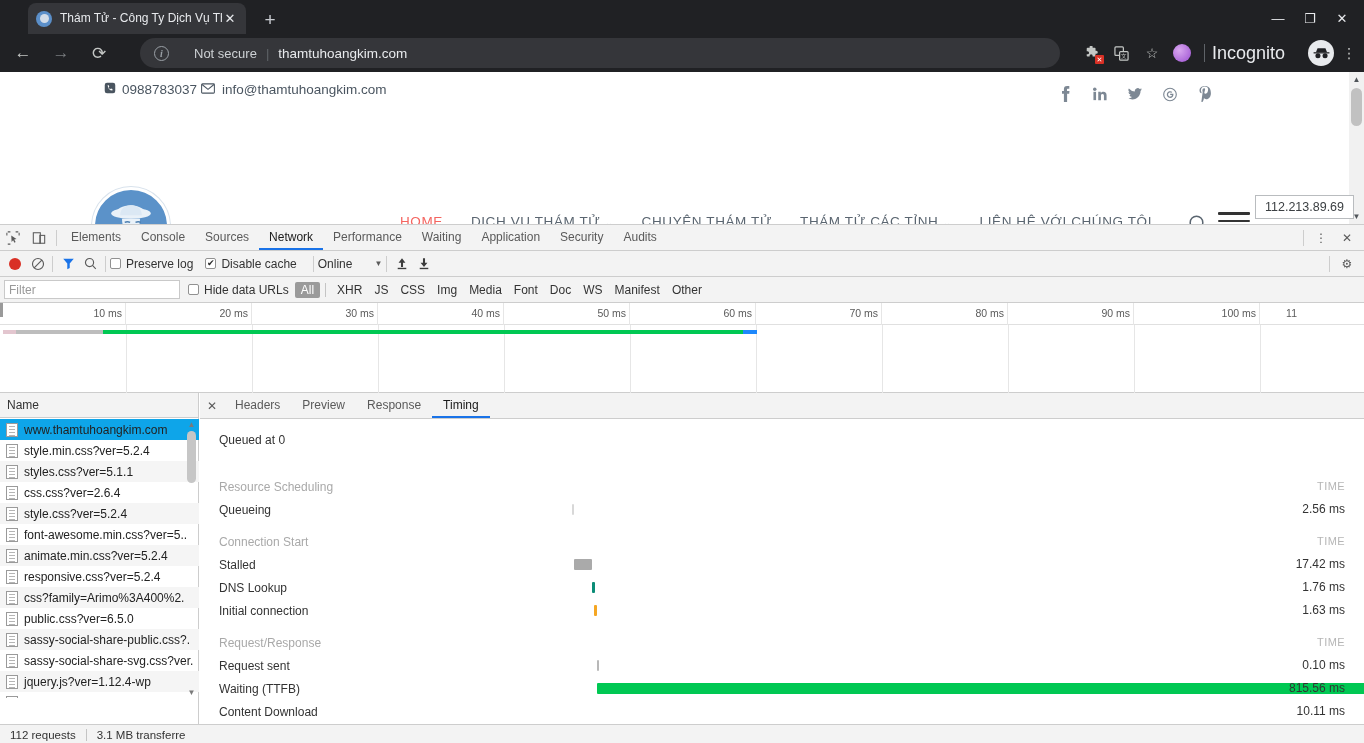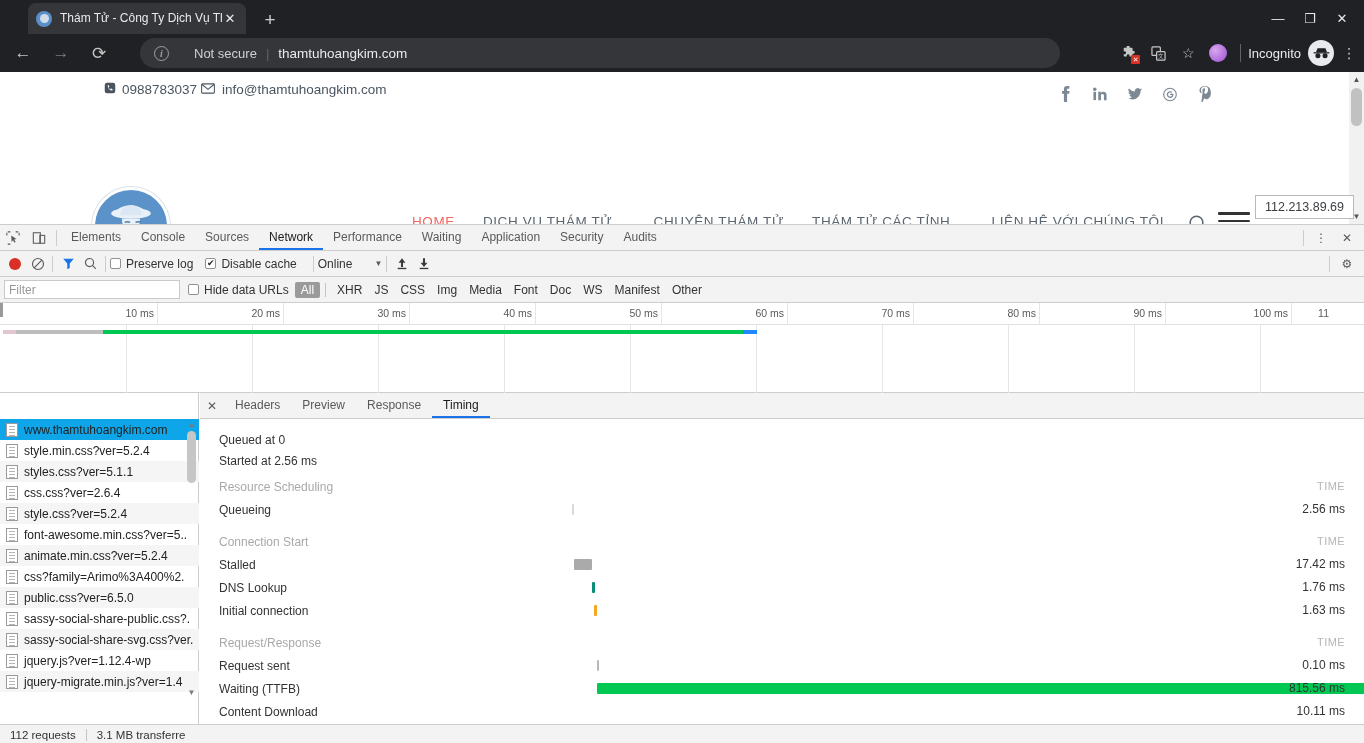--- a/index.html
+++ b/index.html
@@ -64,21 +64,21 @@
   .omni-url { color:#e8eaed; font-size:13.5px; }
   .toolbar-right { position:absolute; right:0; top:38px; height:30px; display:flex; align-items:center; }
   .tb-ico { width:30px; height:28px; display:flex; align-items:center; justify-content:center;
             color:#c4c7c5; font-size:14px; position:relative; }
   .ext-badge { position:absolute; right:3px; bottom:3px; width:9px; height:9px;
                background:#d93025; border-radius:1px; color:#fff; font-size:7px;
                display:flex; align-items:center; justify-content:center; }
   .avatar-purple { width:18px; height:18px; border-radius:50%;
                    background:radial-gradient(circle at 35% 35%, #d9a7ef, #9b4fd1); }
   .vsep { width:1px; height:18px; background:#5f6368; margin:0 7px; }
-  .incognito-label { color:#e8eaed; font-size:13px; margin-right:7px; }
+  .incognito-label { color:#e8eaed; font-size:18px; margin-right:23px; }
   .incognito-ico {
     width:26px; height:26px; border-radius:50%; background:#e8eaed;
     display:flex; align-items:center; justify-content:center; color:#202124; font-size:15px;
   }
 
   
   .page { position:absolute; left:0; top:72px; width:1364px; height:152px; background:#fff; overflow:hidden; }
   .topbar { position:absolute; left:0; top:0; width:1364px; height:40px; }
   .contact { position:absolute; left:104px; top:10px; display:flex; align-items:flex-end;
              font-size:13.5px; color:#4a5560; gap:6px; }
@@ -88,21 +88,21 @@
              color:#7d8894; font-size:14px; align-items:center; }
   .soc { width:14px; height:16px; display:flex; align-items:center; justify-content:center; }
 
   .logo {
     position:absolute; left:92px; top:115px; width:78px; height:78px; border-radius:50%;
     background:#5b92c9; border:3px solid #fff;
     box-shadow:0 0 0 1px #d8e2ec;
   }
   .logo-inner { position:absolute; left:0; top:0; width:100%; height:100%; }
 
-  .mainnav { position:absolute; left:398px; top:142px; display:flex; align-items:center;
+  .mainnav { position:absolute; left:386px; top:142px; display:flex; align-items:center;
              gap:0; font-size:13.5px; letter-spacing:.6px; color:#5a6570; }
   .mi { padding:0 14px; white-space:nowrap; }
   .mi.active { color:#f4645f; }
   .caret { font-size:9px; margin-left:5px; color:#9aa4ae; }
   .search-ico { position:absolute; left:1188px; top:142px; width:20px; height:20px;
                 color:#5a6570; }
   .hamburger { position:absolute; left:1218px; top:140px; width:32px; height:22px; }
   .hamburger i { display:block; height:2.5px; background:#333; margin-bottom:5px; border-radius:1px; }
 
   .iptooltip {
@@ -150,21 +150,21 @@
   .filter-input { width:176px; height:19px; margin-left:4px; border:1px solid #c9c9c9; background:#fff;
                   font-size:12px; padding:0 4px; color:#999; display:flex; align-items:center; }
   .hdu { display:flex; align-items:center; margin-left:8px; font-size:12px; color:#333; }
   .ftype { padding:0 6px; font-size:12px; color:#333; height:16px; line-height:16px; }
   .ftype.sel { background:#9a9a9a; color:#fff; border-radius:2px; }
   .fsep { width:1px; height:14px; background:#c4c4c4; margin:0 5px; }
 
   
   .ruler { position:absolute; left:0; top:78px; width:1364px; height:22px;
            background:#fff; border-bottom:1px solid #e0e0e0; }
-  .tick { position:absolute; top:0; height:22px; border-right:1px solid #e6e6e6;margin-left:32px; }
+  .tick { position:absolute; top:0; height:22px; border-right:1px solid #e6e6e6; }
   .tick span { position:absolute; right:3px; top:4px; font-size:10.5px; color:#5a5a5a; white-space:nowrap; }
   .ruler-left-mark { position:absolute; left:0; top:0; width:3px; height:14px; background:#9a9a9a; }
 
   .overview { position:absolute; left:0; top:100px; width:1364px; height:68px; background:#fff;
               border-bottom:1px solid #cdcdcd; }
   .ov-grid { position:absolute; left:0; top:0; width:100%; height:100%; }
   .ov-grid i { position:absolute; top:0; height:68px; border-right:1px solid #e6e6e6; }
   .ov-bar { position:absolute; top:5px; height:4px; }
   .ov-pink { background:#e3c6cf; }
   .ov-grey { background:#bdbdbd; }
@@ -536,20 +536,21 @@
         <i style="left:1134px"></i>
         <i style="left:1260px"></i>
     </div>
     <div class="ov-bar ov-pink" style="left:3px;width:13px"></div>
     <div class="ov-bar ov-grey" style="left:16px;width:87px"></div>
     <div class="ov-bar ov-green" style="left:103px;width:640px"></div>
     <div class="ov-bar ov-blue" style="left:743px;width:14px"></div>
   </div>
 
   <div class="namecol">
+    <div class="name-hdr">Name</div>
     <div class="name-list">
       <div class="nrow sel">
           <span class="fico"></span>
           <span>www.thamtuhoangkim.com</span>
         </div>
       <div class="nrow">
           <span class="fico"></span>
           <span>style.min.css?ver=5.2.4</span>
         </div>
       <div class="nrow">
@@ -564,20 +565,24 @@
           <span class="fico"></span>
           <span>style.css?ver=5.2.4</span>
         </div>
       <div class="nrow">
           <span class="fico"></span>
           <span>font-awesome.min.css?ver=5..</span>
         </div>
       <div class="nrow">
           <span class="fico"></span>
           <span>animate.min.css?ver=5.2.4</span>
+        </div>
+      <div class="nrow">
+          <span class="fico"></span>
+          <span>responsive.css?ver=5.2.4</span>
         </div>
       <div class="nrow">
           <span class="fico"></span>
           <span>css?family=Arimo%3A400%2.</span>
         </div>
       <div class="nrow">
           <span class="fico"></span>
           <span>public.css?ver=6.5.0</span>
         </div>
       <div class="nrow">
@@ -609,21 +614,20 @@
     <div class="d-tabs">
       <div class="d-close">✕</div>
       <div class="d-tab">Headers</div>
       <div class="d-tab">Preview</div>
       <div class="d-tab">Response</div>
       <div class="d-tab active">Timing</div>
     </div>
 
     <div class="timing">
       <div class="t-head">Queued at 0</div>
-      <div class="t-head" style="padding-top:0">Started at 2.56 ms</div>
 
       <div class="t-table">
 
         <div class="t-row">
           <span class="t-label grp">Resource Scheduling</span>
           <span class="t-time hdr">TIME</span>
         </div>
         <div class="t-row">
           <span class="t-label">Queueing</span>
           <span class="bar bar-q" style="left:372px"></span>

